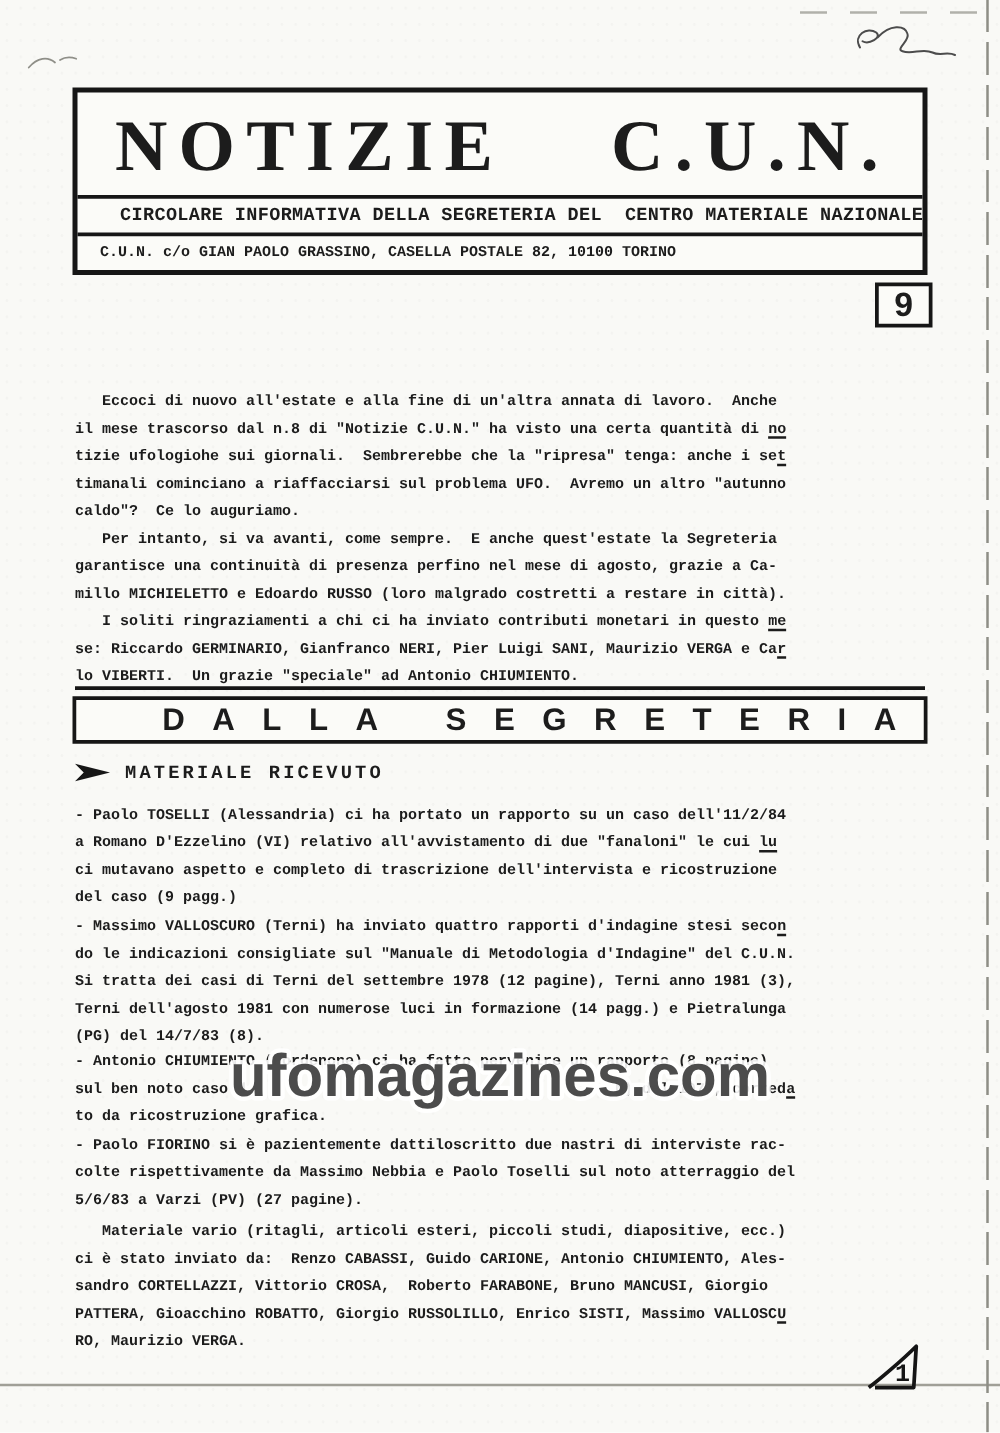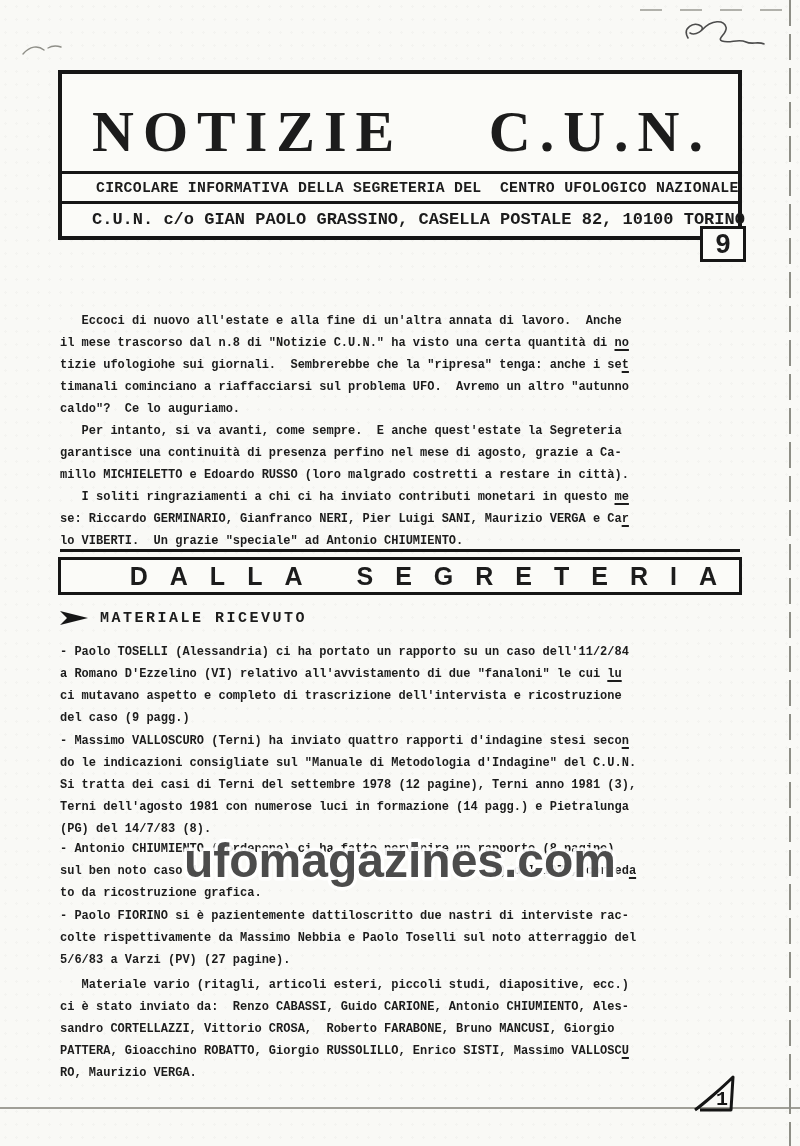--- a/index.html
+++ b/index.html
@@ -13,27 +13,27 @@
     background-image:radial-gradient(rgba(40,40,40,.06) 1px,transparent 1.3px);
     background-size:11px 13px;
   }
   
   .header-box{
     position:absolute;left:58px;top:70px;width:684px;box-sizing:border-box;
     border:4px solid #161616;background:#fbfbf8;
   }
   .title-row{
     display:flex;justify-content:space-between;align-items:baseline;
-    padding:23px 26px 4px 30px;
+    padding:8px 26px 4px 30px;
     font-family:"Liberation Serif","DejaVu Serif",serif;
     font-weight:bold;font-size:58px;line-height:70px;letter-spacing:9px;white-space:nowrap;
   }
   .inner-rule{height:3px;background:#161616;}
   .sub1{padding:6px 0 5px 34px;font-size:14.8px;font-weight:bold;letter-spacing:.3px;white-space:pre;}
-  .sub2{padding:6px 0 7px 30px;font-size:17px;font-weight:bold;white-space:pre;}
+  .sub2{padding:6px 0 7px 18px;font-size:12px;font-weight:bold;white-space:pre;}
   .date-box{
     position:absolute;left:483px;top:229px;width:212px;height:32px;box-sizing:border-box;
     border:3px solid #161616;display:flex;align-items:center;justify-content:center;
     font-size:16px;font-weight:bold;letter-spacing:4px;background:#fbfbf8;
   }
   .num-box{
     position:absolute;left:700px;top:226px;width:46px;height:36px;box-sizing:border-box;
     border:3px solid #161616;display:flex;align-items:center;justify-content:center;
     font-family:"Liberation Sans","DejaVu Sans",sans-serif;font-weight:bold;font-size:27px;
     background:#fbfbf8;
@@ -96,21 +96,21 @@
   <svg class="scribble-tr" width="92" height="42" viewBox="0 0 92 42">
     <path d="M8 24 C2 14 14 7 21 12 C26 16 15 22 10 19 M22 16 C32 5 44 6 46 13 C48 19 36 25 42 27 C50 30 58 24 66 28 C72 31 78 27 84 30" fill="none" stroke="#4c4c4c" stroke-width="1.6" stroke-linecap="round"></path>
   </svg>
 
   <div class="header-box">
     <div class="title-row">
       <span>NOTIZIE</span>
       <span>C.U.N.</span>
     </div>
     <div class="inner-rule"></div>
-    <div class="sub1">CIRCOLARE INFORMATIVA DELLA SEGRETERIA DEL  CENTRO UFOLOGICO NAZIONALE</div>
+    <div class="sub1">CIRCOLARE INFORMATIVA DELLA SEGRETERIA DEL  CENTRO MATERIALE NAZIONALE</div>
     <div class="inner-rule"></div>
     <div class="sub2">C.U.N. c/o GIAN PAOLO GRASSINO, CASELLA POSTALE 82, 10100 TORINO</div>
   </div>
 
   <div class="num-box">
     <span>9</span>
   </div>
 
   <div class="para p-intro-1">   Eccoci di nuovo all'estate e alla fine di un'altra annata di lavoro.  Anche
 il mese trascorso dal n.8 di "Notizie C.U.N." ha visto una certa quantità di <u>no</u>

